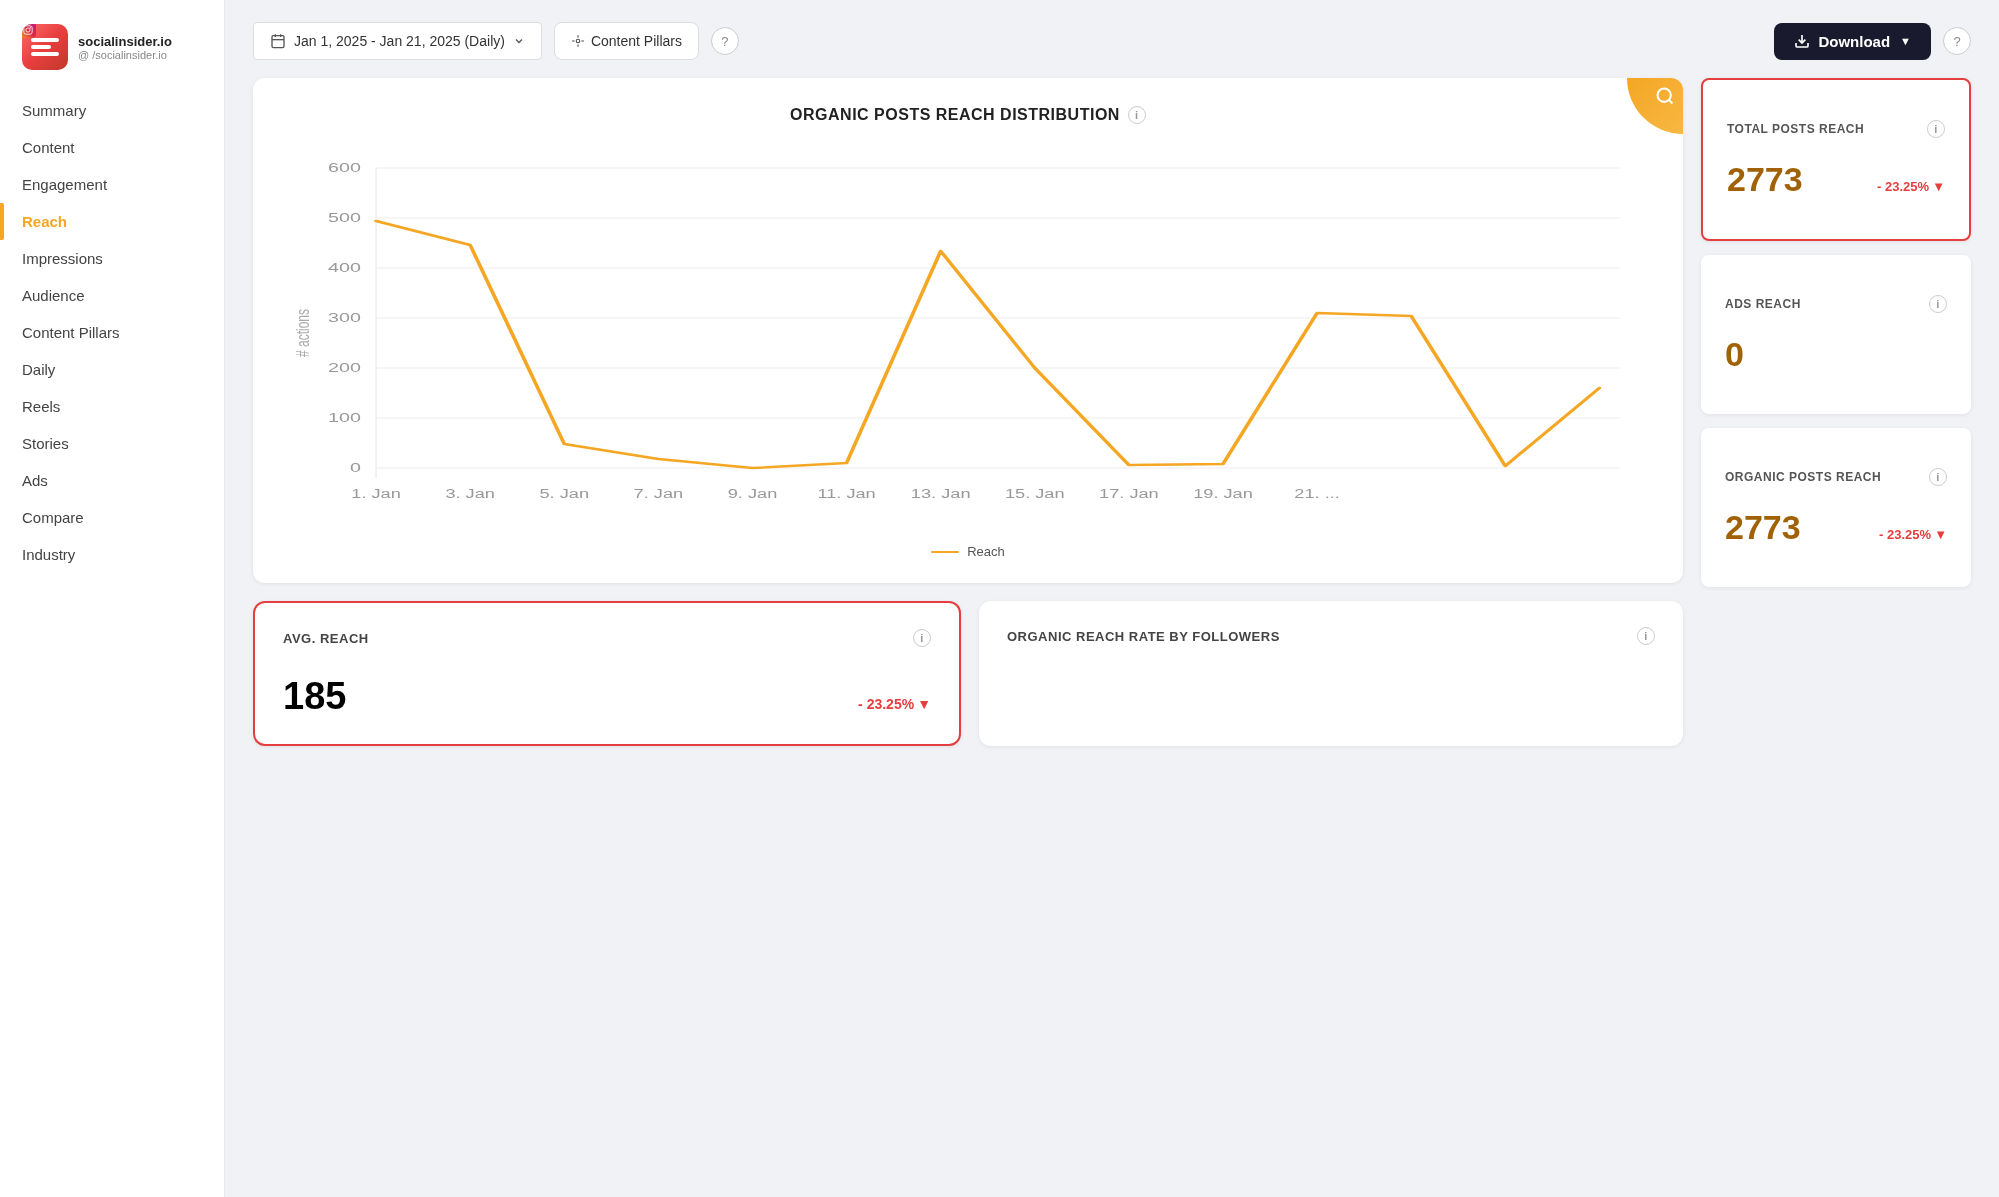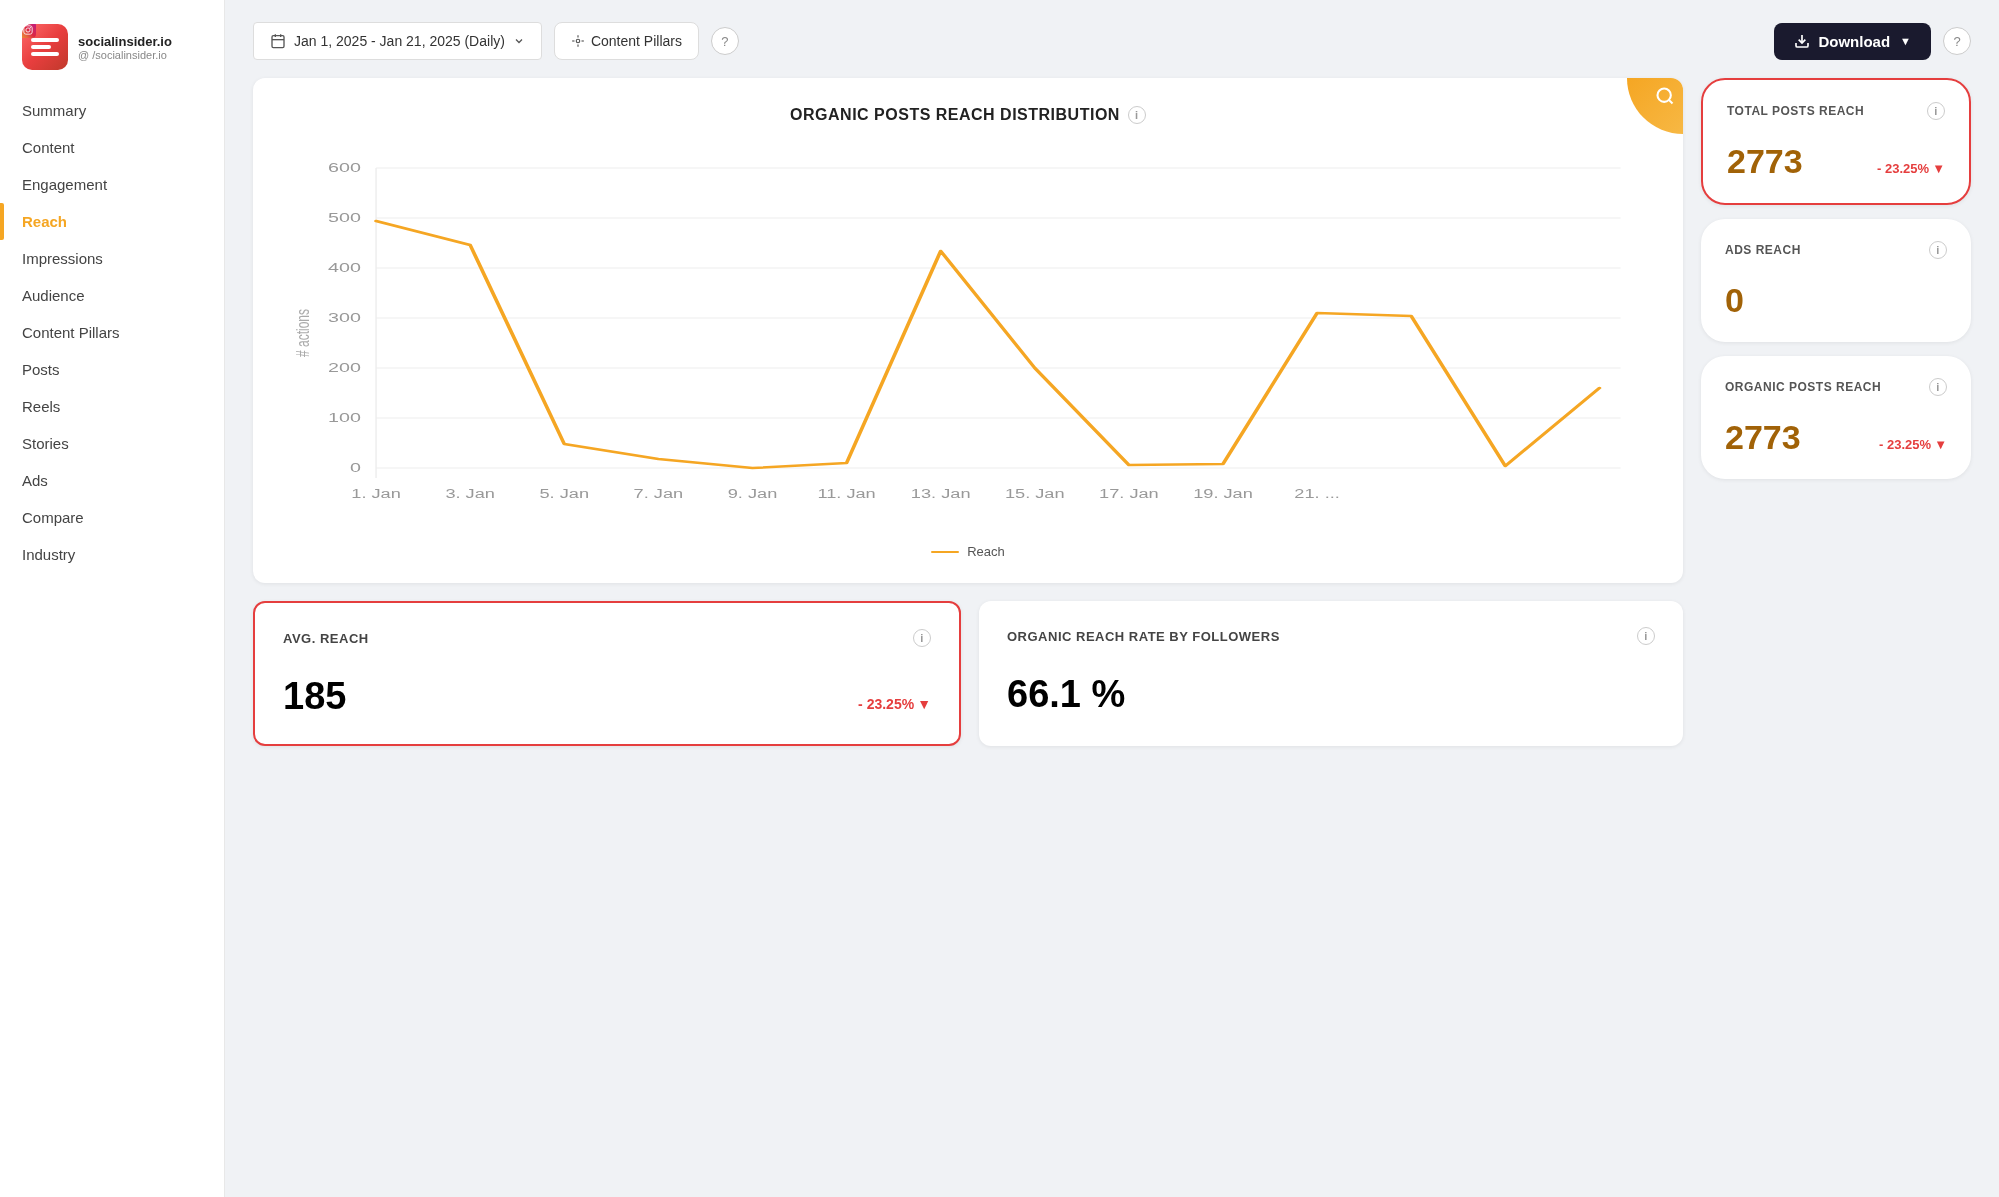--- a/index.html
+++ b/index.html
@@ -314,22 +314,22 @@
     
     .right-sidebar {
       width: 270px;
       min-width: 270px;
       display: flex;
       flex-direction: column;
       gap: 14px;
     }
     .stat-card {
       background: #fff;
-      border-radius: 24px;
-      padding: 22px 24px;
+      border-radius: 8px;
+      padding: 40px 24px;
       box-shadow: 0 1px 4px rgba(0,0,0,0.07);
       text-align: right;
     }
     .stat-card.highlighted {
       border: 2.5px solid #e53e3e;
     }
     .stat-label {
       font-size: 12px;
       font-weight: 700;
       letter-spacing: 0.5px;
@@ -390,21 +390,21 @@
   </div>
 
   <div id="nav-items">
       <div class="nav-item">Summary</div>
       <div class="nav-item">Content</div>
       <div class="nav-item">Engagement</div>
       <div class="nav-item active">Reach</div>
       <div class="nav-item">Impressions</div>
       <div class="nav-item">Audience</div>
       <div class="nav-item">Content Pillars</div>
-      <div class="nav-item">Posts</div>
+      <div class="nav-item">Daily</div>
       <div class="nav-item">Reels</div>
       <div class="nav-item">Stories</div>
       <div class="nav-item">Ads</div>
       <div class="nav-item">Compare</div>
       <div class="nav-item">Industry</div>
     </div>
 </div>
 
 <div class="main">
 
@@ -527,23 +527,20 @@
       <div class="bottom-cards" id="bottom-cards-container">
           <div class="metric-card highlighted">
             <div class="metric-label">AVG. REACH<span class="info-icon" style="margin-left: auto;">i</span></div>
             <div class="metric-value-row">
               <span class="metric-value">185</span>
               <span class="metric-delta">- 23.25% <span style="color:#e53e3e">▼</span></span>
             </div>
           </div>
           <div class="metric-card">
             <div class="metric-label">ORGANIC REACH RATE BY FOLLOWERS<span class="info-icon" style="margin-left: auto;">i</span></div>
-            <div class="metric-value-row">
-              <span class="metric-value">66.1 %</span>
-            </div>
           </div>
         </div>
     </div>
 
     <div class="right-sidebar" id="right-sidebar-container">
         <div class="stat-card highlighted">
           <div class="stat-label">TOTAL POSTS REACH<span class="info-icon" style="margin-left: auto;">i</span></div>
           <div class="stat-value-row">
             <span class="stat-value">2773</span>
             <span class="stat-delta">- 23.25% <span style="color:#e53e3e">▼</span></span>

